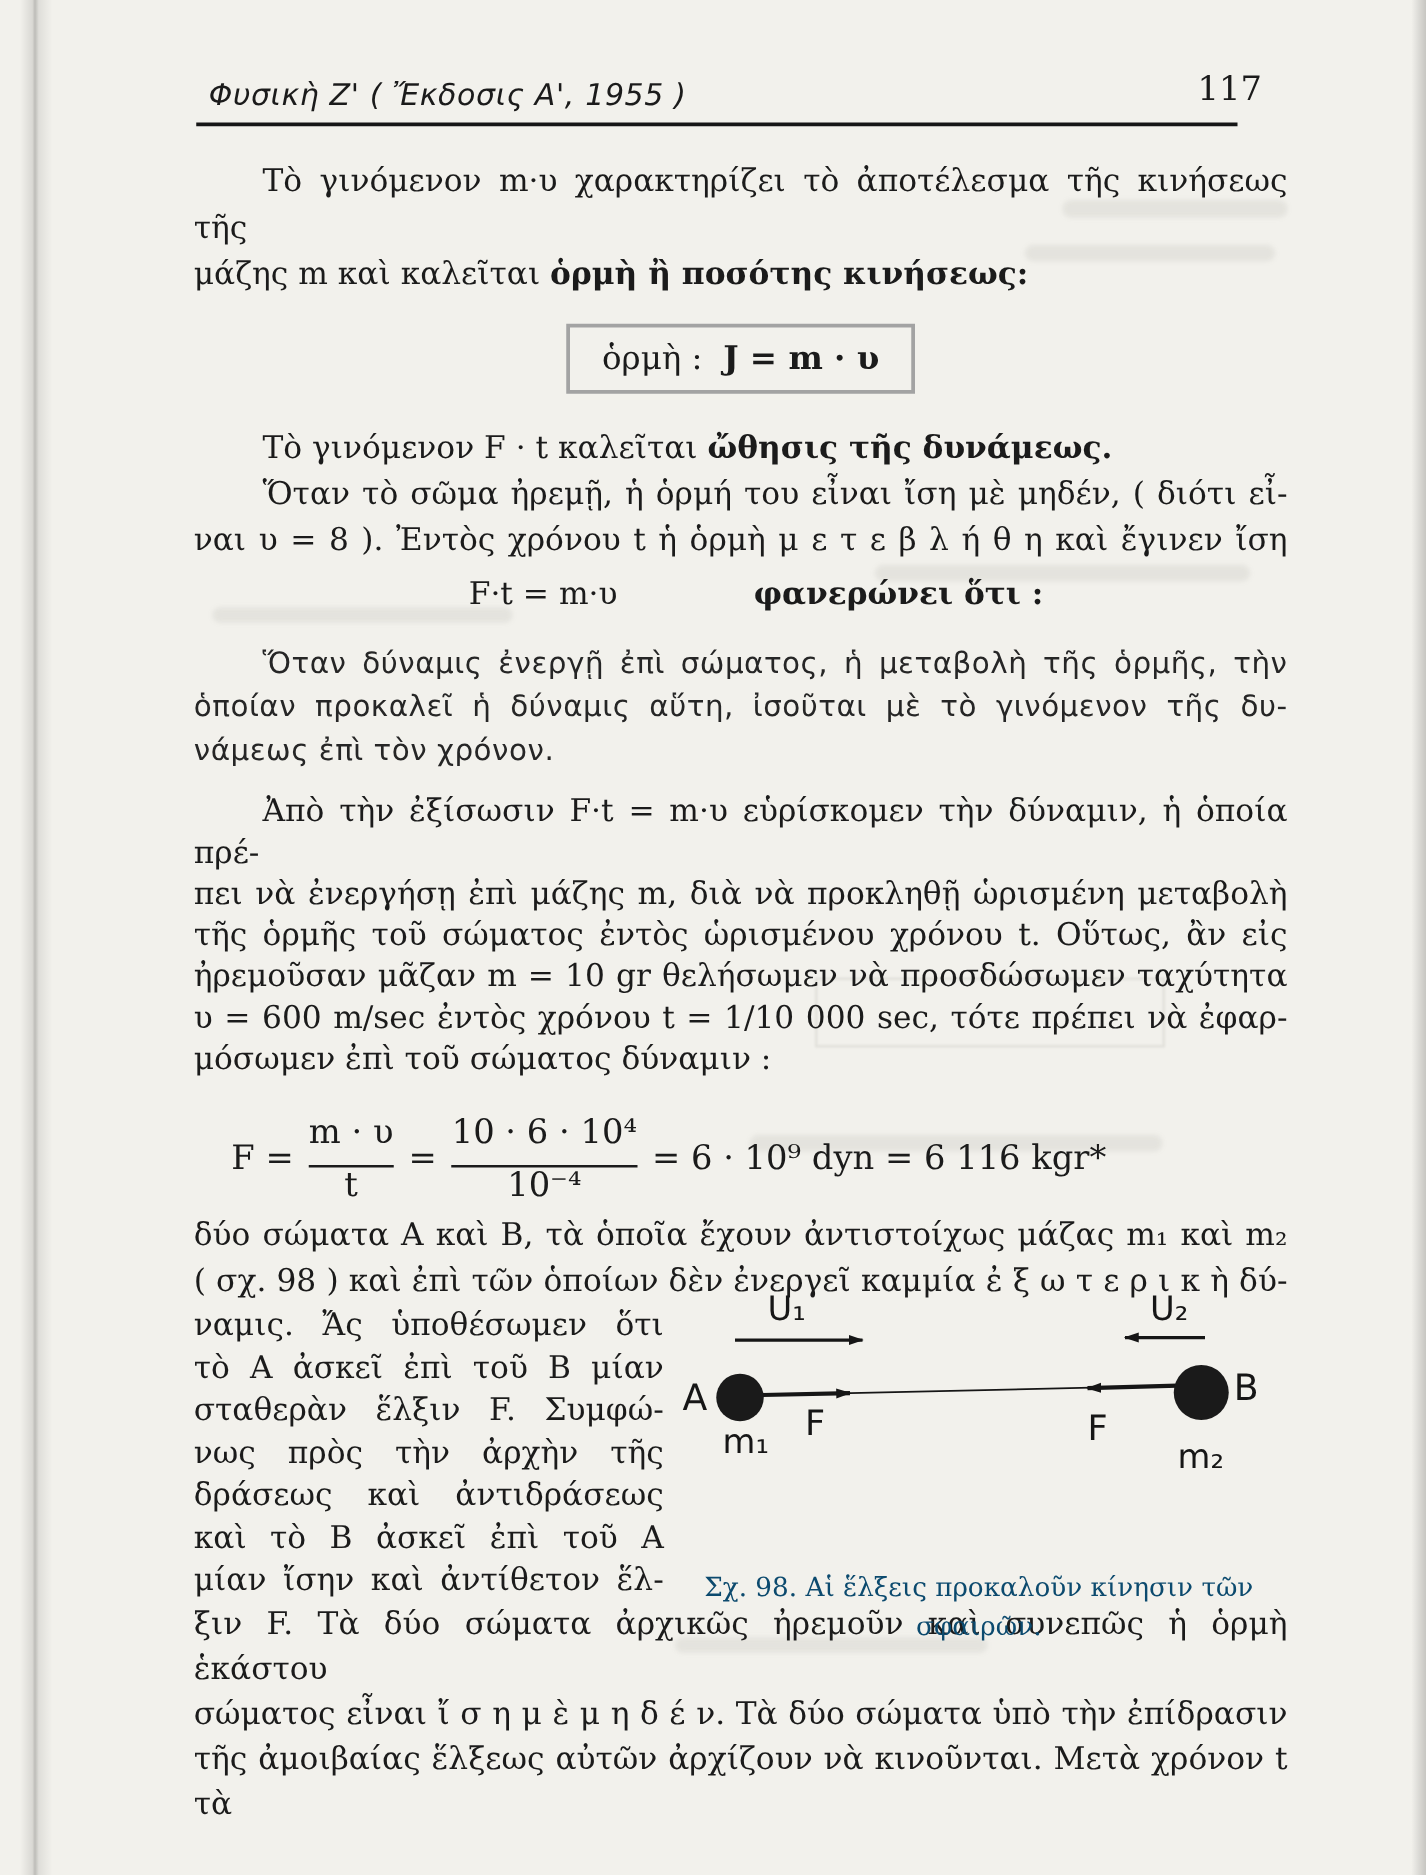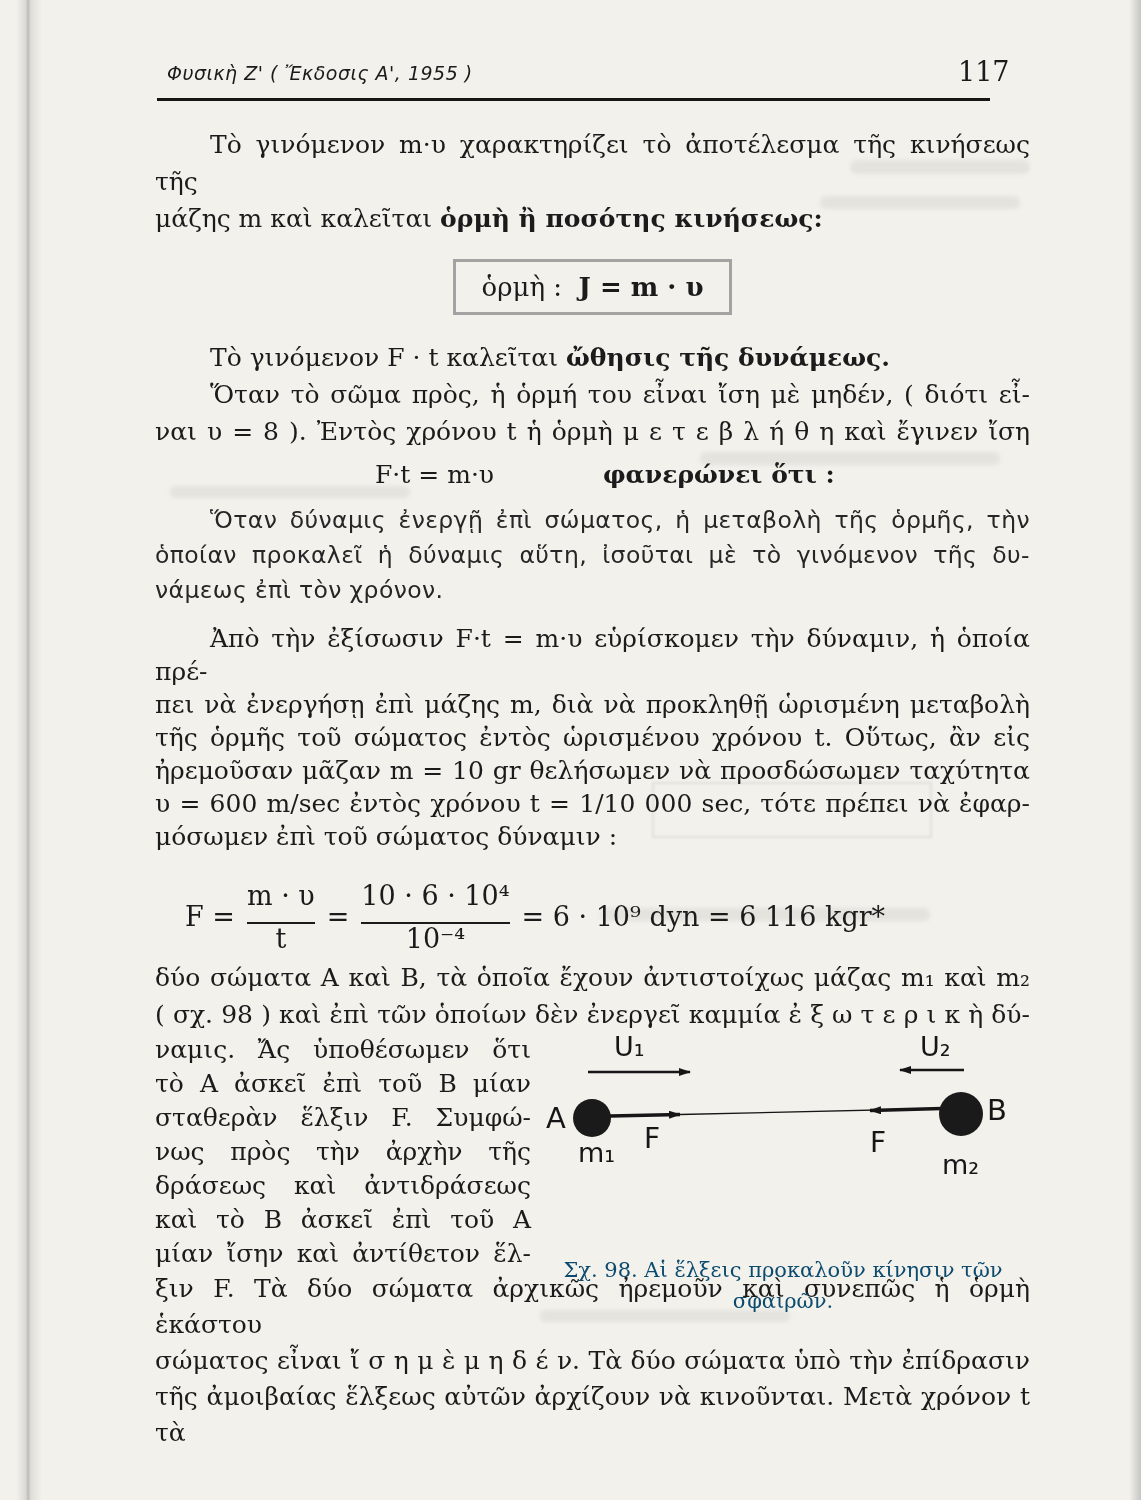--- a/index.html
+++ b/index.html
@@ -11,38 +11,38 @@
   }
   
   .spine-shadow{position:absolute;left:16px;top:0;width:26px;height:100%;
     background:linear-gradient(to right,rgba(0,0,0,0) 0%,rgba(0,0,0,0.10) 38%,rgba(0,0,0,0.22) 46%,rgba(0,0,0,0.08) 58%,rgba(0,0,0,0) 100%);}
   .edge-shadow{position:absolute;right:0;top:0;width:12px;height:100%;
     background:linear-gradient(to right,rgba(0,0,0,0) 0%,rgba(0,0,0,0.10) 55%,rgba(0,0,0,0.18) 100%);}
   .smudge{position:absolute;background:rgba(110,108,100,0.10);filter:blur(2px);border-radius:8px;}
   .smudge-box{position:absolute;border:2px solid rgba(110,108,100,0.12);filter:blur(1px);}
   
   .header-title{position:absolute;left:167px;top:62px;font-family:"DejaVu Sans","Liberation Sans",sans-serif;
-    font-style:italic;font-size:19px;letter-spacing:0.5px;}
+    font-style:italic;font-size:24px;letter-spacing:0.5px;}
   .page-number{position:absolute;left:958px;top:56px;font-size:27px;}
   .header-rule{position:absolute;left:157px;top:98px;width:833px;height:3px;background:#161616;}
   
   .content{position:absolute;left:155px;top:126px;width:875px;font-size:25px;line-height:37px;}
   .bl{white-space:nowrap;}
   .jl{white-space:normal;text-align:justify;text-align-last:justify;-moz-text-align-last:justify;}
   .indent{text-indent:55px;}
   .bold{font-weight:bold;}
   .sans{font-family:"DejaVu Sans","Liberation Sans",sans-serif;font-size:23.5px;color:#262626;letter-spacing:0.4px;}
   .box-wrap{text-align:center;margin-top:22px;}
   .formula-box{display:inline-block;border:3px solid #a3a3a3;padding:8px 26px;font-size:26px;line-height:34px;}
   .impulse{margin-top:24px;}
   .rest-para{line-height:37px;}
   .eq-line{margin-top:6px;}
   .eq-line .eq{display:inline-block;margin-left:220px;}
   .eq-line .cm{display:inline-block;margin-left:101px;font-weight:bold;}
-  .law-para{margin-top:10px;line-height:35px;}
+  .law-para{margin-top:20px;line-height:35px;}
   .force-para{margin-top:14px;line-height:33px;}
   .formula-row{display:flex;align-items:center;margin-top:22px;margin-left:30px;font-size:27px;line-height:30px;height:84px;}
   .frac{display:inline-flex;flex-direction:column;align-items:center;margin:0 12px;gap:11px;}
   .frac .den{border-top:2px solid #1b1b1b;align-self:stretch;text-align:center;}
   .sect-head{margin-top:14px;line-height:40px;}
   .sect-head .hd{font-family:"DejaVu Sans","Liberation Sans",sans-serif;font-weight:bold;font-size:24.5px;letter-spacing:0.2px;color:#222;}
   .leftcol{width:376px;line-height:34px;}
   .closing{line-height:36px;}
   
   .figure-svg{position:absolute;left:540px;top:1028px;}
@@ -74,21 +74,21 @@
     <div class="bl jl indent">Τὸ γινόμενον m·υ χαρακτηρίζει τὸ ἀποτέλεσμα τῆς κινήσεως τῆς</div>
     <div class="bl"><span>μάζης m καὶ καλεῖται </span><span class="bold">ὁρμὴ ἢ ποσότης κινήσεως:</span></div>
 
     <div class="box-wrap">
       <span class="formula-box"><span>ὁρμὴ :</span>&nbsp; <span class="bold">J = m · υ</span></span>
     </div>
 
     <div class="bl impulse indent"><span>Τὸ γινόμενον F · t καλεῖται </span><span class="bold">ὤθησις τῆς δυνάμεως.</span></div>
 
     <div class="rest-para">
-      <div class="bl jl indent">Ὅταν τὸ σῶμα πρὸς, ἡ ὁρμή του εἶναι ἴση μὲ μηδέν, ( διότι εἶ-</div>
+      <div class="bl jl indent">Ὅταν τὸ σῶμα ἠρεμῇ, ἡ ὁρμή του εἶναι ἴση μὲ μηδέν, ( διότι εἶ-</div>
       <div class="bl jl">ναι υ = 8 ). Ἐντὸς χρόνου t ἡ ὁρμὴ μ ε τ ε β λ ή θ η καὶ ἔγινεν ἴση</div>
     </div>
 
     <div class="bl eq-line">
       <span class="eq">F·t = m·υ</span>
       <span class="cm">φανερώνει ὅτι :</span>
     </div>
 
     <div class="law-para sans">
       <div class="bl jl indent">Ὅταν δύναμις ἐνεργῇ ἐπὶ σώματος, ἡ μεταβολὴ τῆς ὁρμῆς, τὴν</div>

